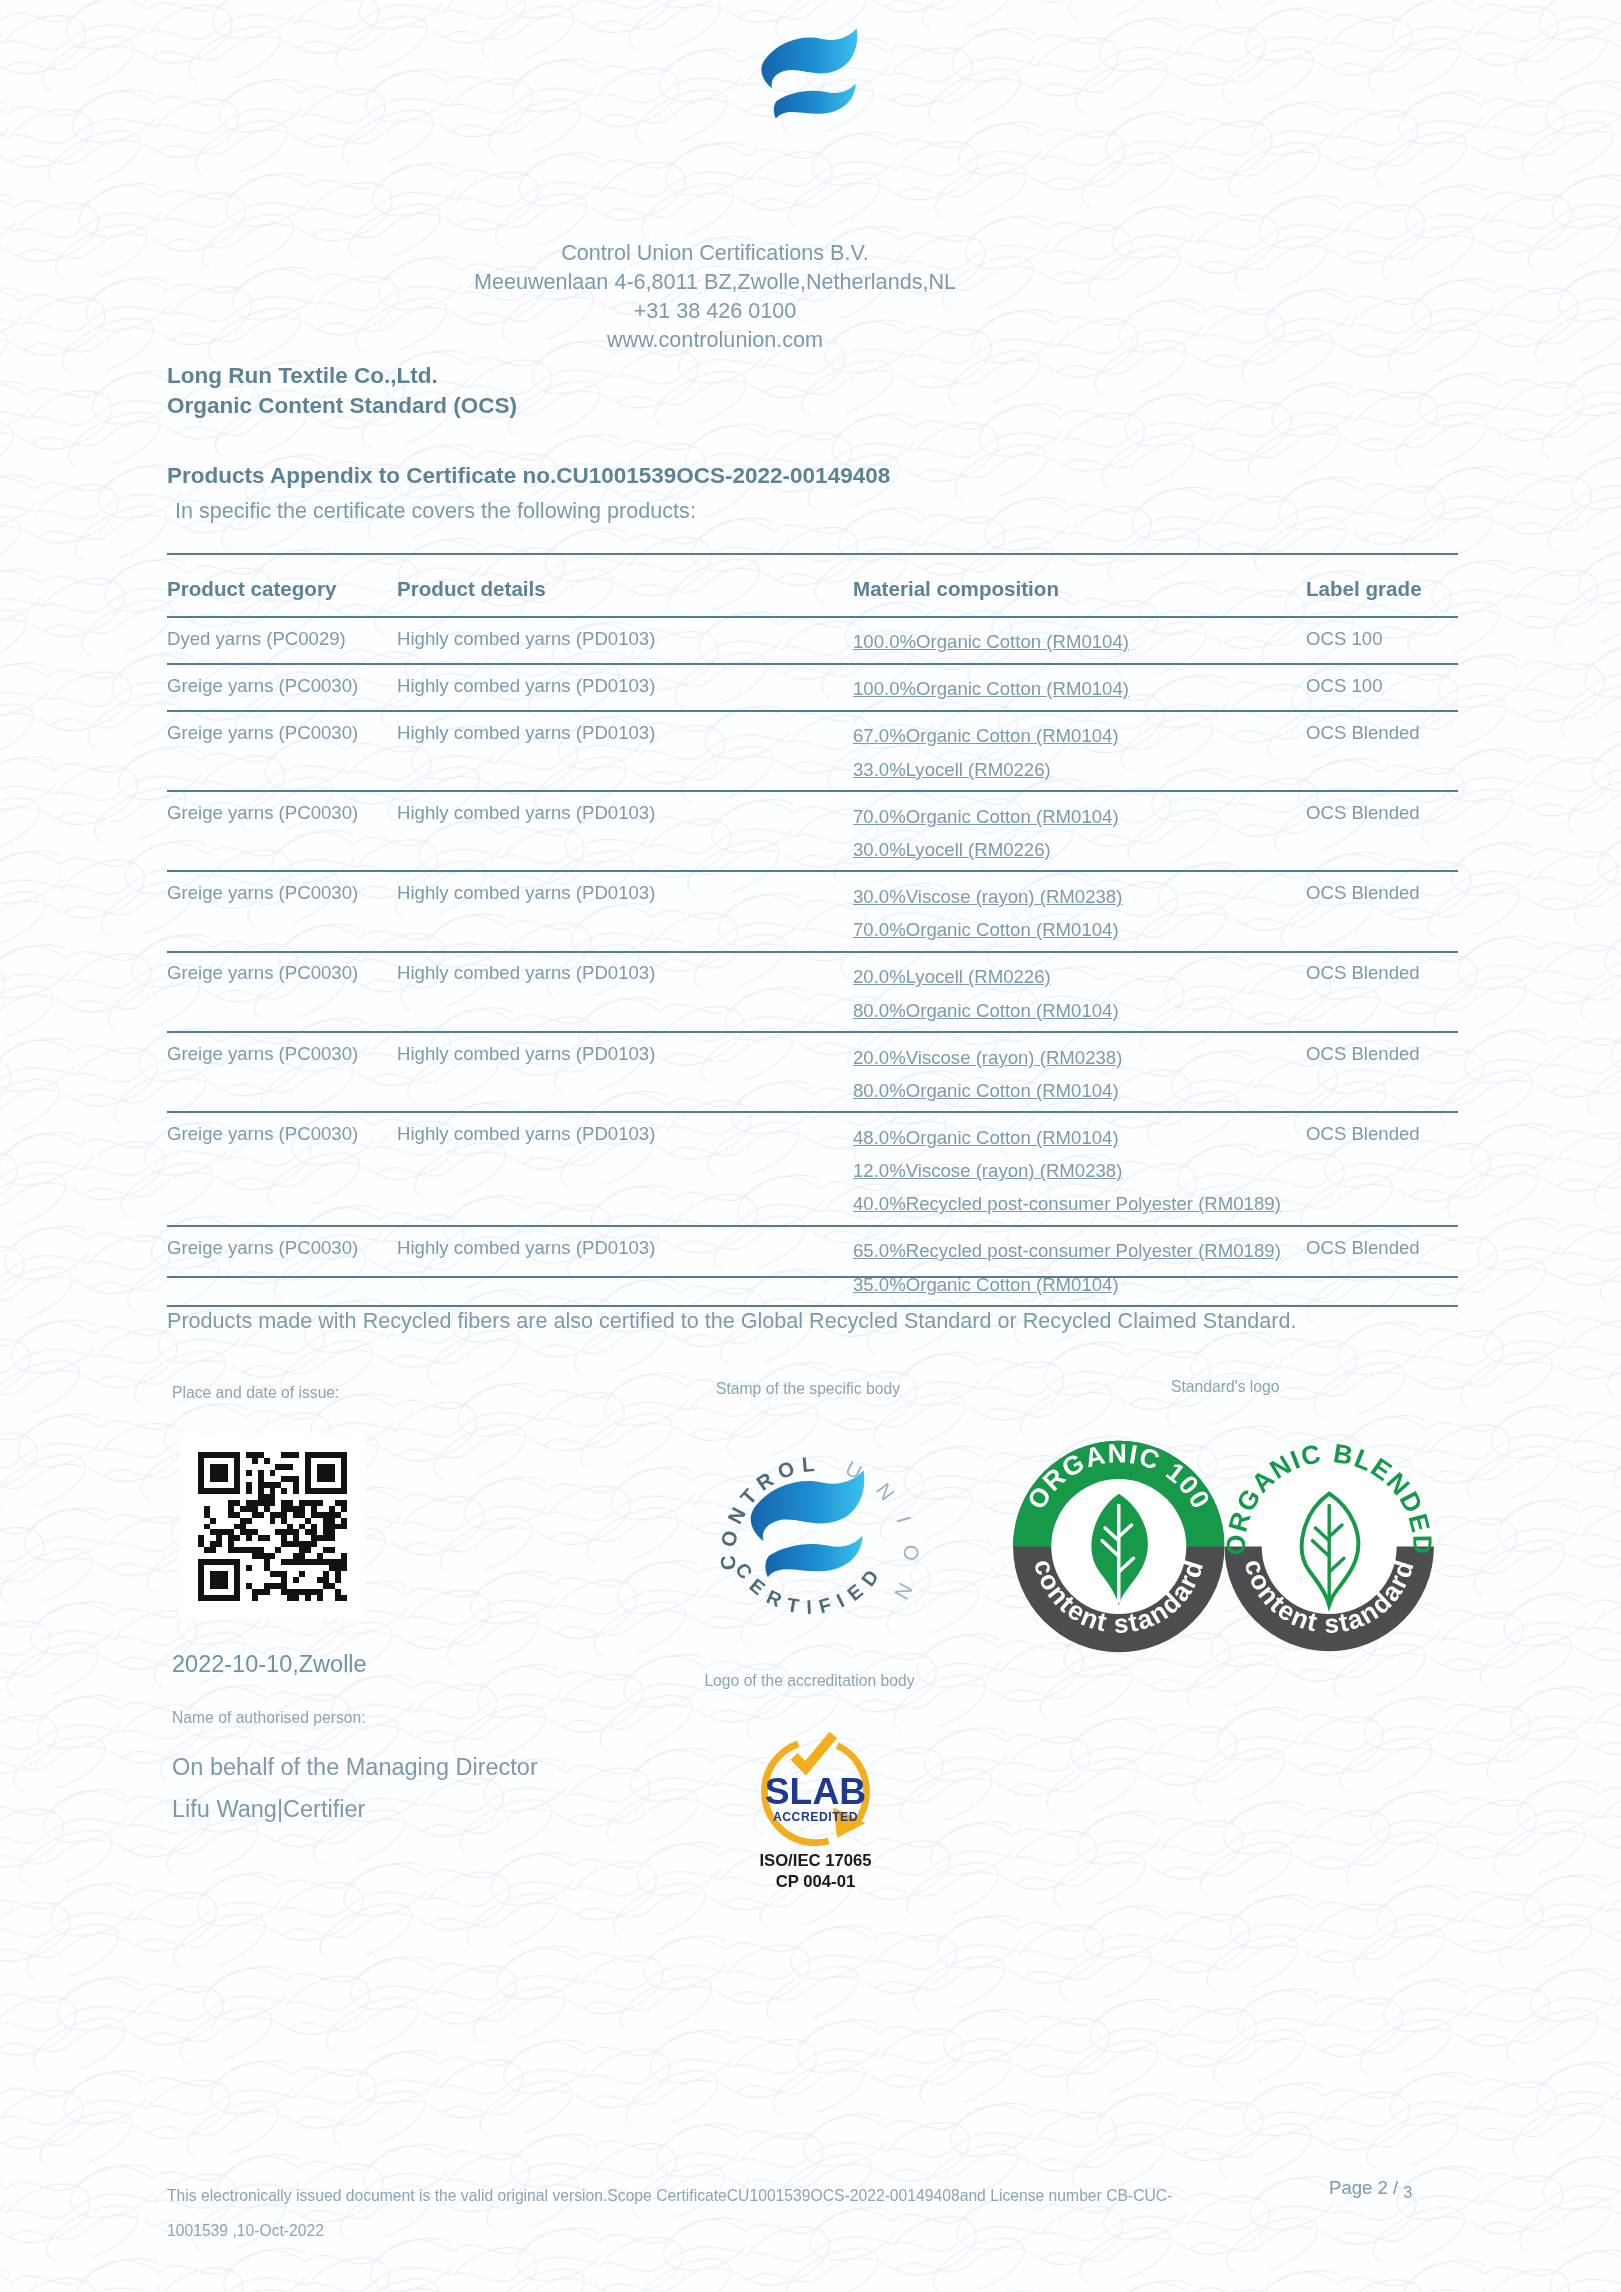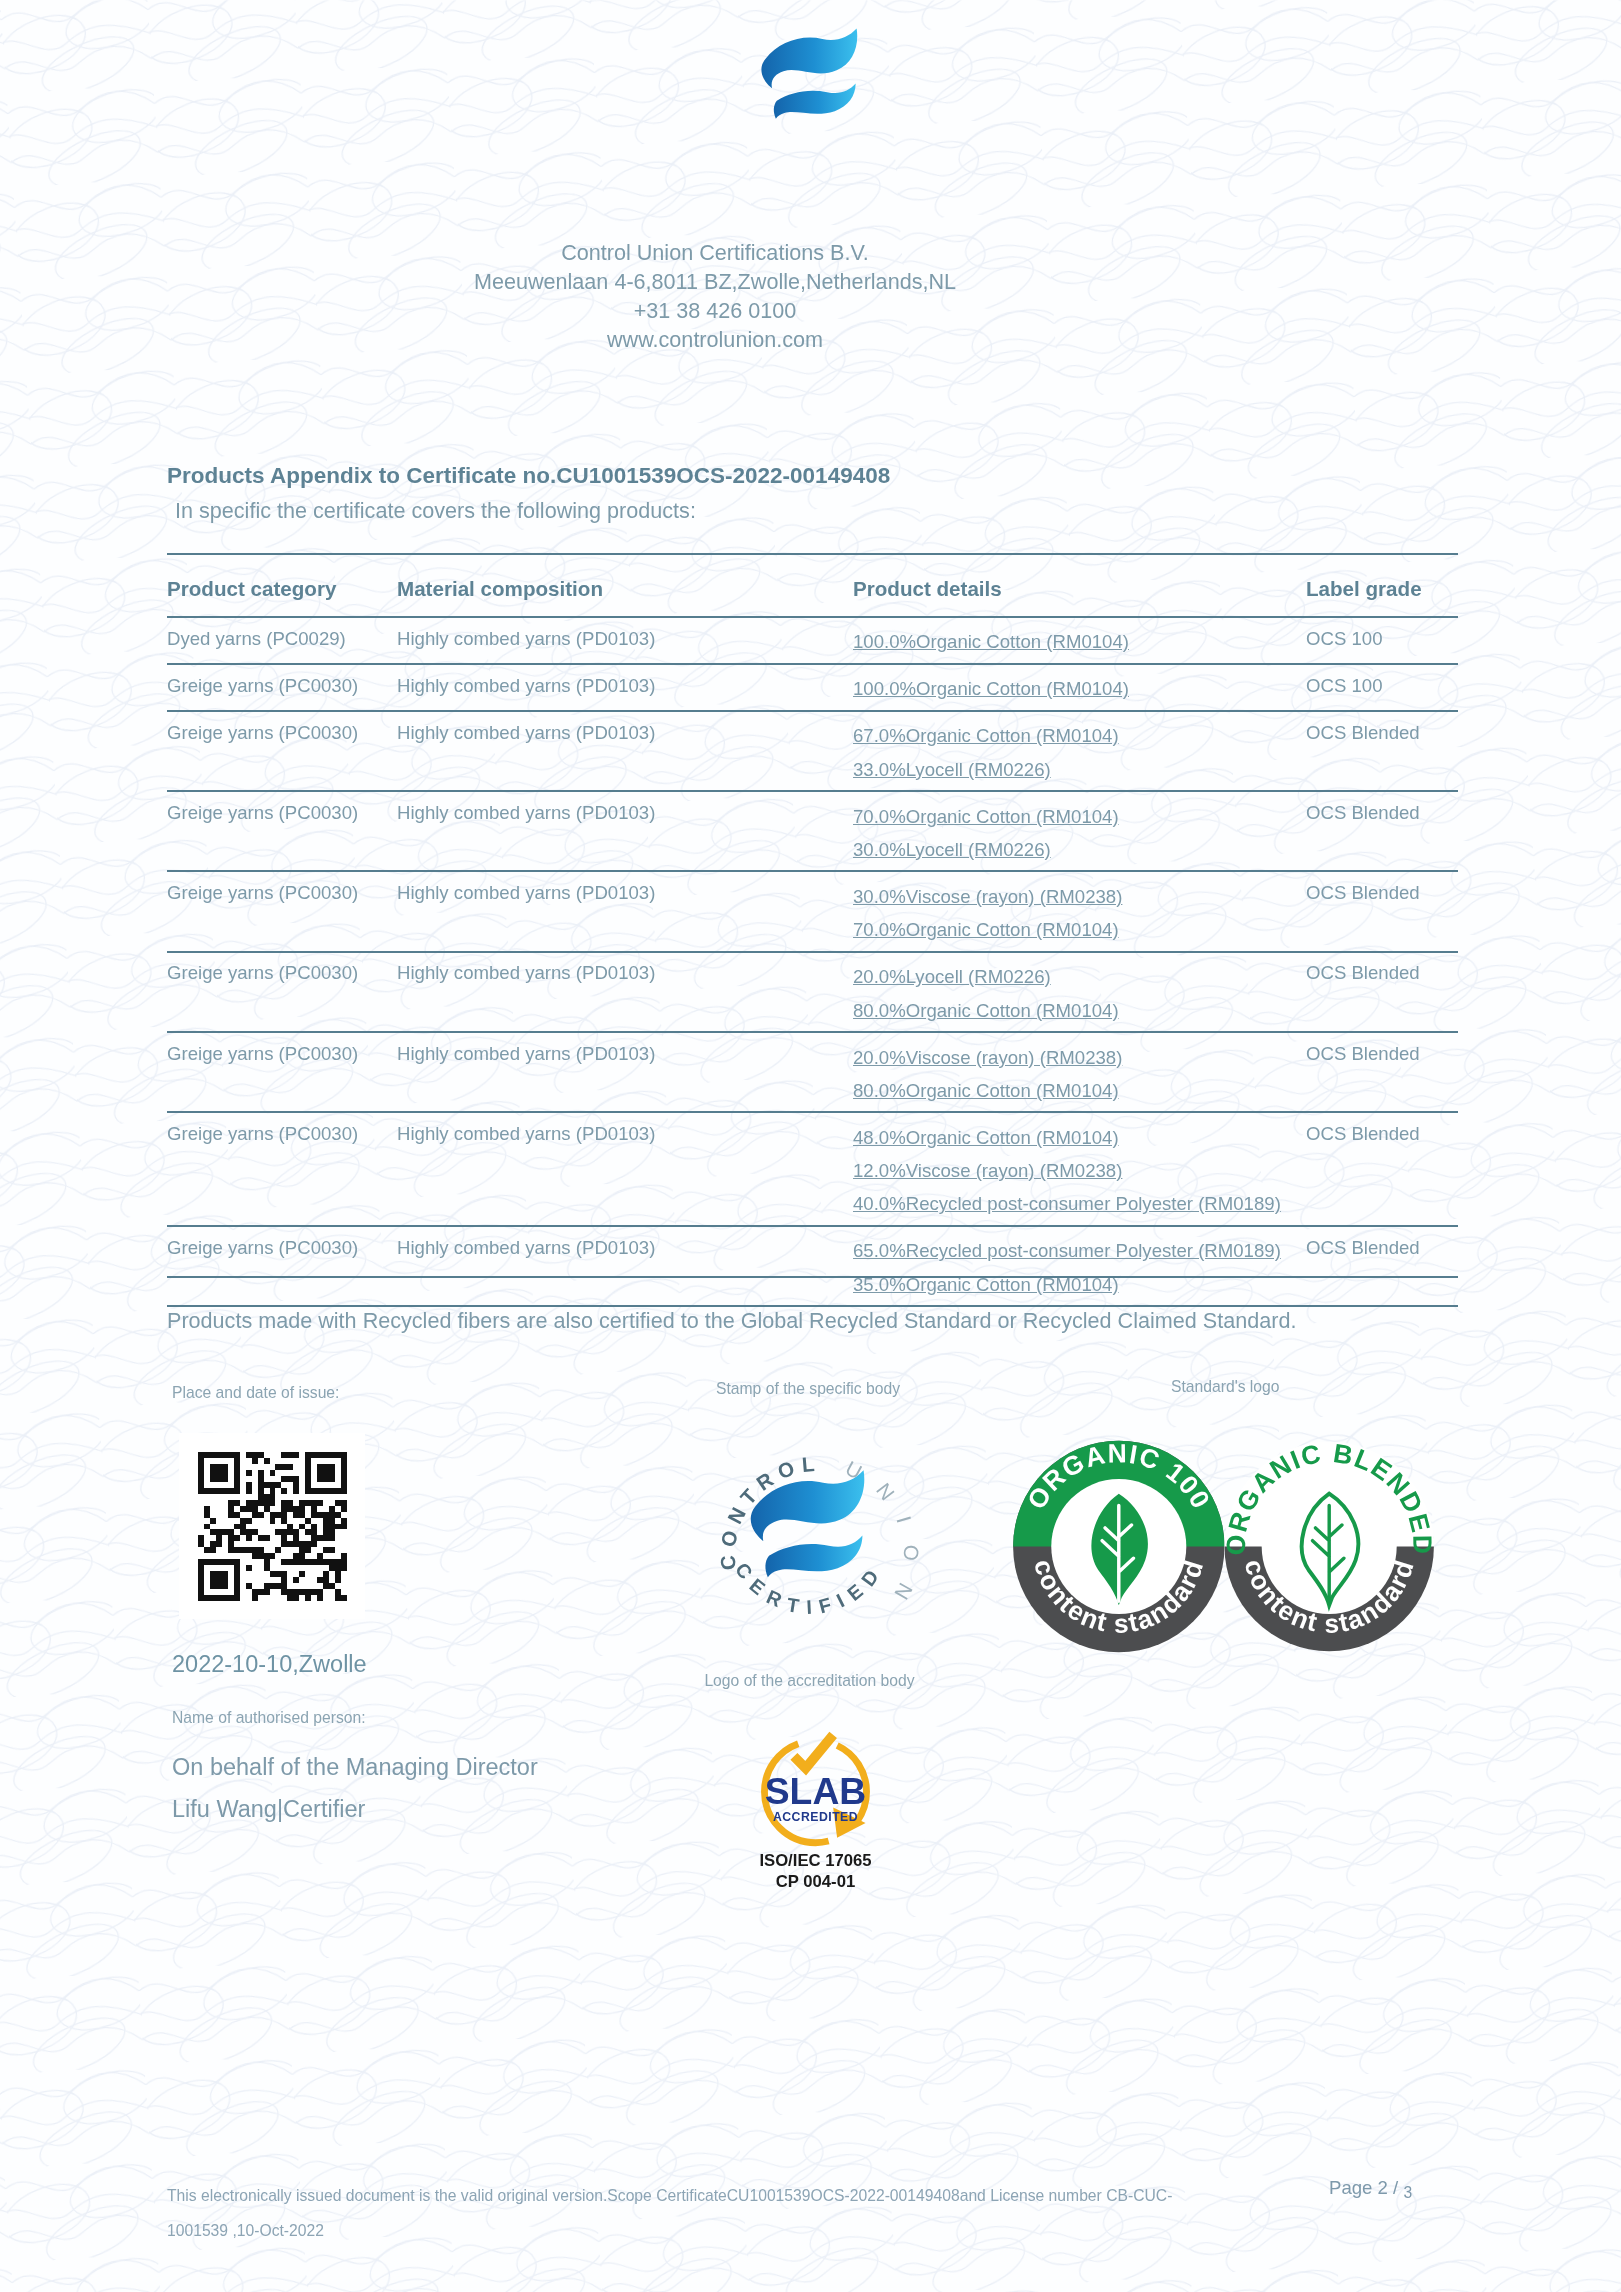--- a/index.html
+++ b/index.html
@@ -111,29 +111,33 @@
     <use href="#swooshes"></use>
   </svg>
 
   <div class="layer addr">
     <div>Control Union Certifications B.V.</div>
     <div>Meeuwenlaan 4-6,8011 BZ,Zwolle,Netherlands,NL</div>
     <div>+31 38 426 0100</div>
     <div>www.controlunion.com</div>
   </div>
 
+  <div class="layer client">
+    <div>Long Run Textile Co.,Ltd.</div>
+    <div>Organic Content Standard (OCS)</div>
+  </div>
 
   <div class="layer doc-title">Products Appendix to Certificate no.CU1001539OCS-2022-00149408</div>
   <div class="layer doc-sub">In specific the certificate covers the following products:</div>
 
   <div class="layer ptable">
     <div class="trow thead">
       <div class="tcell">Product category</div>
+      <div class="tcell">Product details</div>
       <div class="tcell">Material composition</div>
-      <div class="tcell">Product details</div>
       <div class="tcell">Label grade</div>
     </div>
     <div>
         <div class="trow">
           <div class="tcell c-cat">Dyed yarns (PC0029)</div>
           <div class="tcell c-det">Highly combed yarns (PD0103)</div>
           <div class="tcell c-comp">
             <div class="comp-line">100.0%Organic Cotton (RM0104)</div>
           </div>
           <div class="tcell c-grade">OCS 100</div>

